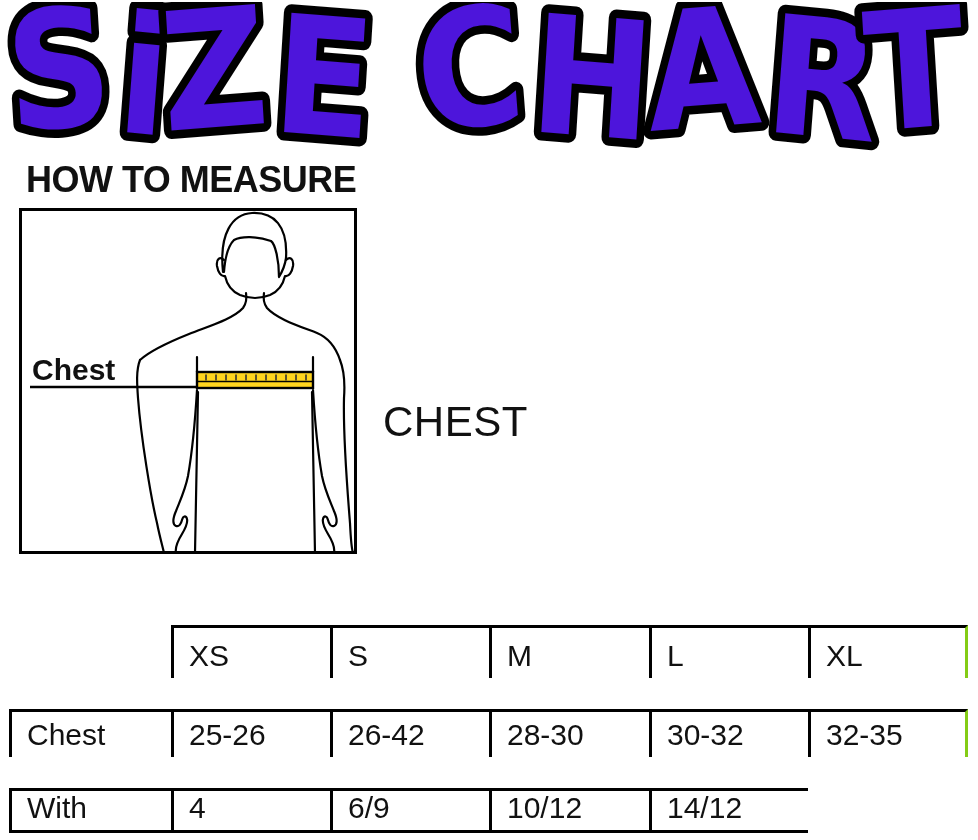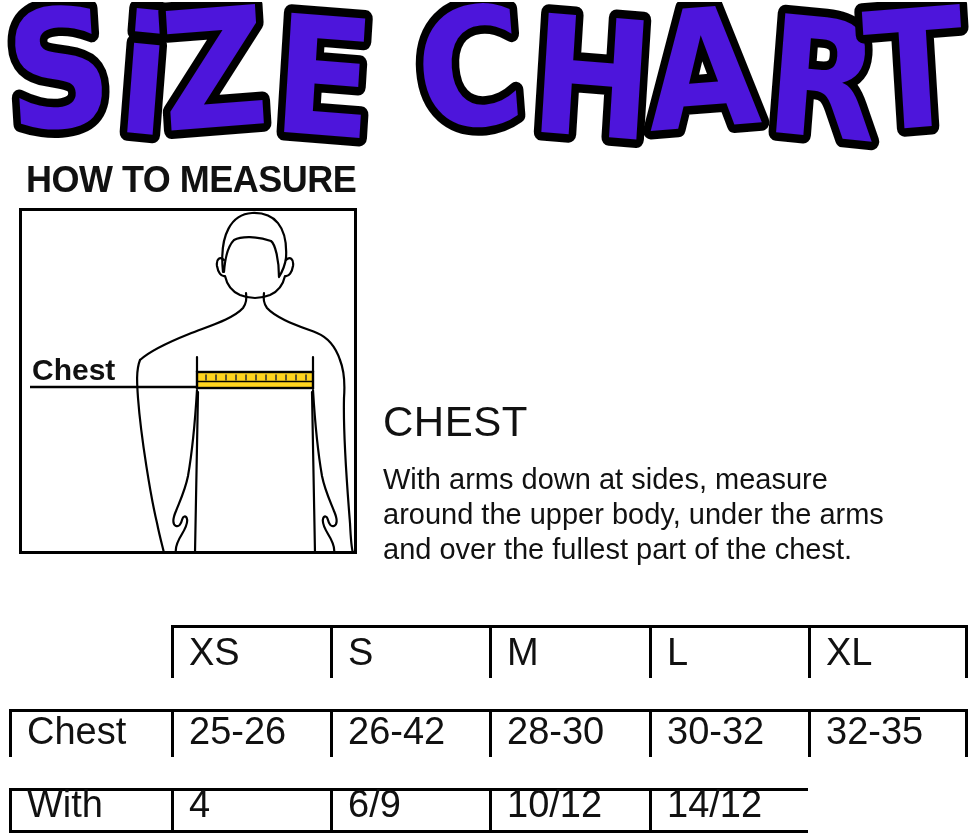--- a/index.html
+++ b/index.html
@@ -26,23 +26,23 @@
     position:absolute;left:9px;top:594px;
     display:grid;
     grid-template-columns:162px 159px 159px 160px 159px 160px;
     grid-template-rows:84px 79px 76px;
   }
   .cell{
     box-sizing:border-box;
     border-left:3px solid #000;border-top:3px solid #000;
     display:flex;align-items:flex-end;
     padding:0 0 7px 15px;
-    font-size:38px;line-height:1;white-space:nowrap;margin-top:31px;
+    font-size:30px;line-height:1;white-space:nowrap;margin-top:31px;
   }
-  .cell.lc{border-right:3px solid #000000;text-align:center;}
+  .cell.lc{border-right:3px solid #84cc16;text-align:center;}
   .cell.bb{border-bottom:3px solid #000;}
   .cell.corner{border:none;}
 </style>
 </head>
 <body>
 
 <div class="stage">
 
   <svg class="title-svg" width="978" height="155" viewBox="0 0 978 155">
     <text x="489" y="129" text-anchor="middle" font-family="DejaVu Sans, sans-serif" font-weight="bold" font-size="164" stroke="#000000" stroke-width="17" stroke-linejoin="round" paint-order="stroke" textLength="958" lengthAdjust="spacingAndGlyphs" rotate="-4 5 -4 4 0 -5 4 -4 5 -4" fill="#4D15DB">SiZE CHART</text>
@@ -81,25 +81,20 @@
       <rect x="178" y="164" width="116" height="16" stroke="#000" stroke-width="2.4" fill="#FFD41E"></rect>
       <path d="M178,173.5 L294,173.5" stroke="#000" stroke-width="1.4"></path>
       <path d="M187,166.5 L187,172.5 M197,166.5 L197,172.5 M207,166.5 L207,172.5 M217,166.5 L217,172.5 M227,166.5 L227,172.5 M237,166.5 L237,172.5 M247,166.5 L247,172.5 M257,166.5 L257,172.5 M267,166.5 L267,172.5 M277,166.5 L277,172.5 M287,166.5 L287,172.5" stroke="#333" stroke-width="1.6"></path>
     </g>
 
     <text x="13" y="172" font-family="Liberation Sans, sans-serif" font-size="30" font-weight="bold" fill="#111">Chest</text>
   </svg>
 
   <div class="instr">
     <div class="instr-heading">CHEST</div>
-    <div class="instr-lines">
-      <div>With arms down at sides, measure</div>
-      <div>around the upper body, under the arms</div>
-      <div>and over the fullest part of the chest.</div>
-    </div>
   </div>
 
   <div class="size-table">
 
     <div class="cell corner"></div>
     <div class="cell">XS</div>
     <div class="cell">S</div>
     <div class="cell">M</div>
     <div class="cell">L</div>
     <div class="cell lc">XL</div>

